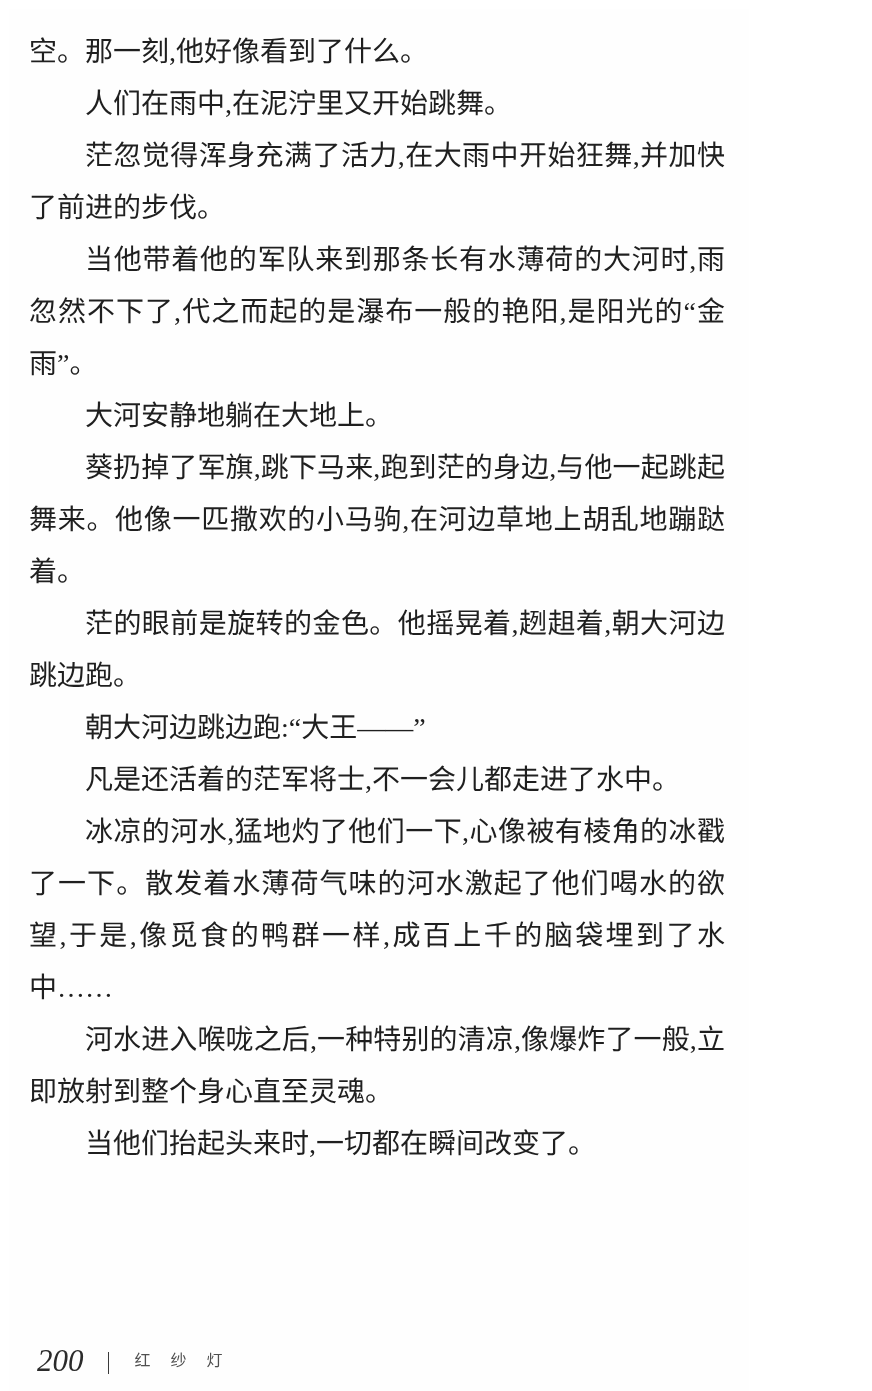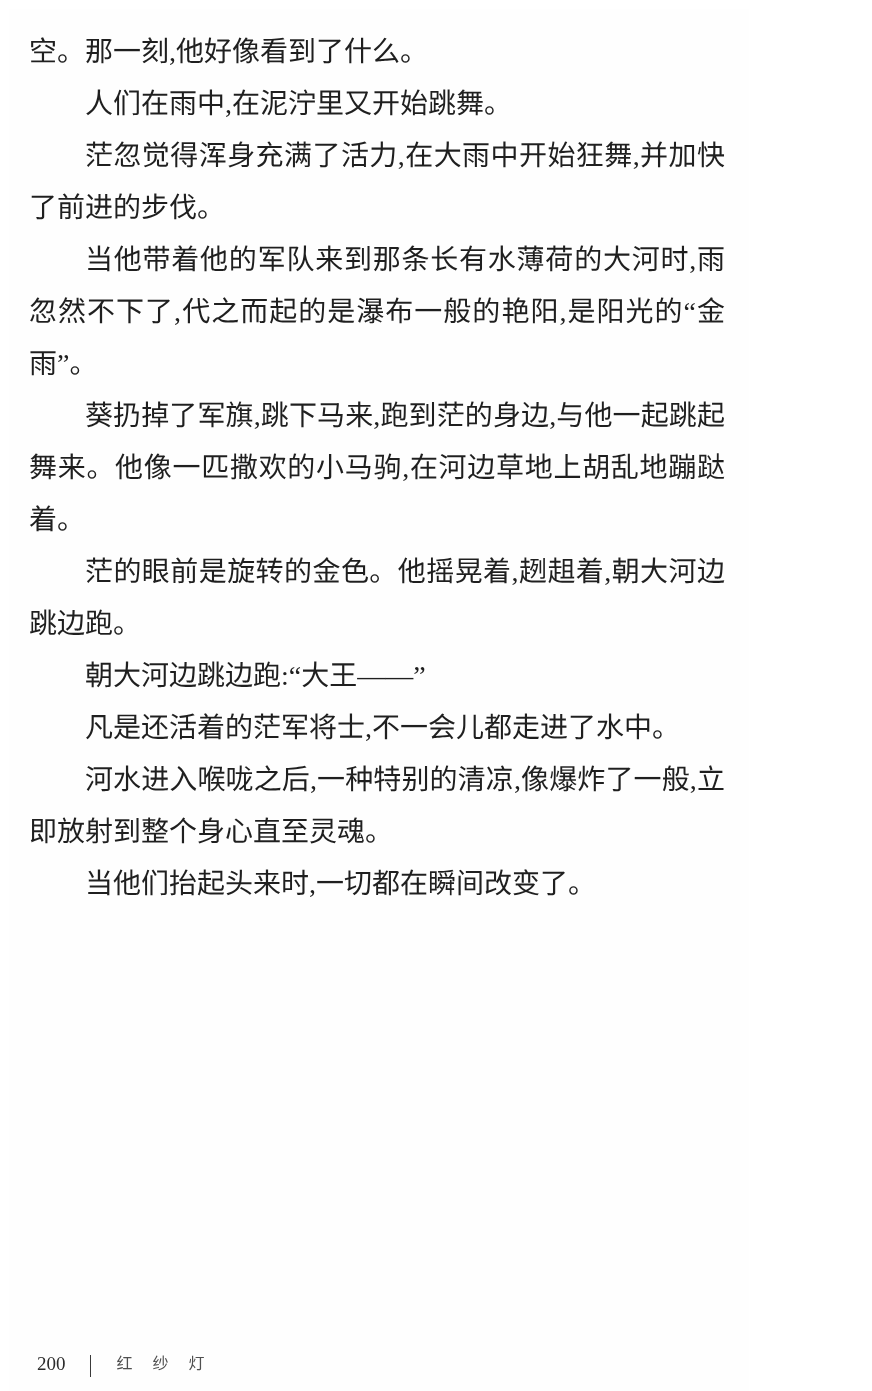--- a/index.html
+++ b/index.html
@@ -38,21 +38,22 @@
   .page-footer{
     position:absolute;
     left:28px;
     bottom:24px;
     display:flex;
     align-items:center;
     white-space:nowrap;
   }
   .page-num{
     font-family:"Liberation Serif","DejaVu Serif",serif;
-    font-size:19px;
+    font-style:italic;
+    font-size:31px;
     line-height:1;
     color:var(--footer-num);
   }
   .footer-sep{
     display:inline-block;
     margin:0 24px 0 22px;
     font-size:25px;
     line-height:1;
     color:#3a3a3a;
     transform:scaleX(0.8);
@@ -68,24 +69,26 @@
 </head>
 <body>
 
 <div class="page">
 
   <main class="body-text">
       <p class="para">空。那一刻,他好像看到了什么。</p>
       <p class="para indent">人们在雨中,在泥泞里又开始跳舞。</p>
       <p class="para indent">茫忽觉得浑身充满了活力,在大雨中开始狂舞,并加快了前进的步伐。</p>
       <p class="para indent">当他带着他的军队来到那条长有水薄荷的大河时,雨忽然不下了,代之而起的是瀑布一般的艳阳,是阳光的“金雨”。</p>
+      <p class="para indent">大河安静地躺在大地上。</p>
       <p class="para indent">葵扔掉了军旗,跳下马来,跑到茫的身边,与他一起跳起舞来。他像一匹撒欢的小马驹,在河边草地上胡乱地蹦跶着。</p>
       <p class="para indent">茫的眼前是旋转的金色。他摇晃着,趔趄着,朝大河边跳边跑。</p>
       <p class="para indent">朝大河边跳边跑:“大王——”</p>
       <p class="para indent">凡是还活着的茫军将士,不一会儿都走进了水中。</p>
+      <p class="para indent">冰凉的河水,猛地灼了他们一下,心像被有棱角的冰戳了一下。散发着水薄荷气味的河水激起了他们喝水的欲望,于是,像觅食的鸭群一样,成百上千的脑袋埋到了水中……</p>
       <p class="para indent">河水进入喉咙之后,一种特别的清凉,像爆炸了一般,立即放射到整个身心直至灵魂。</p>
       <p class="para indent">当他们抬起头来时,一切都在瞬间改变了。</p>
     </main>
 
   <footer class="page-footer">
     <span class="page-num">200</span>
     <span class="footer-sep">|</span>
     <span class="book-title">红纱灯</span>
   </footer>
 

